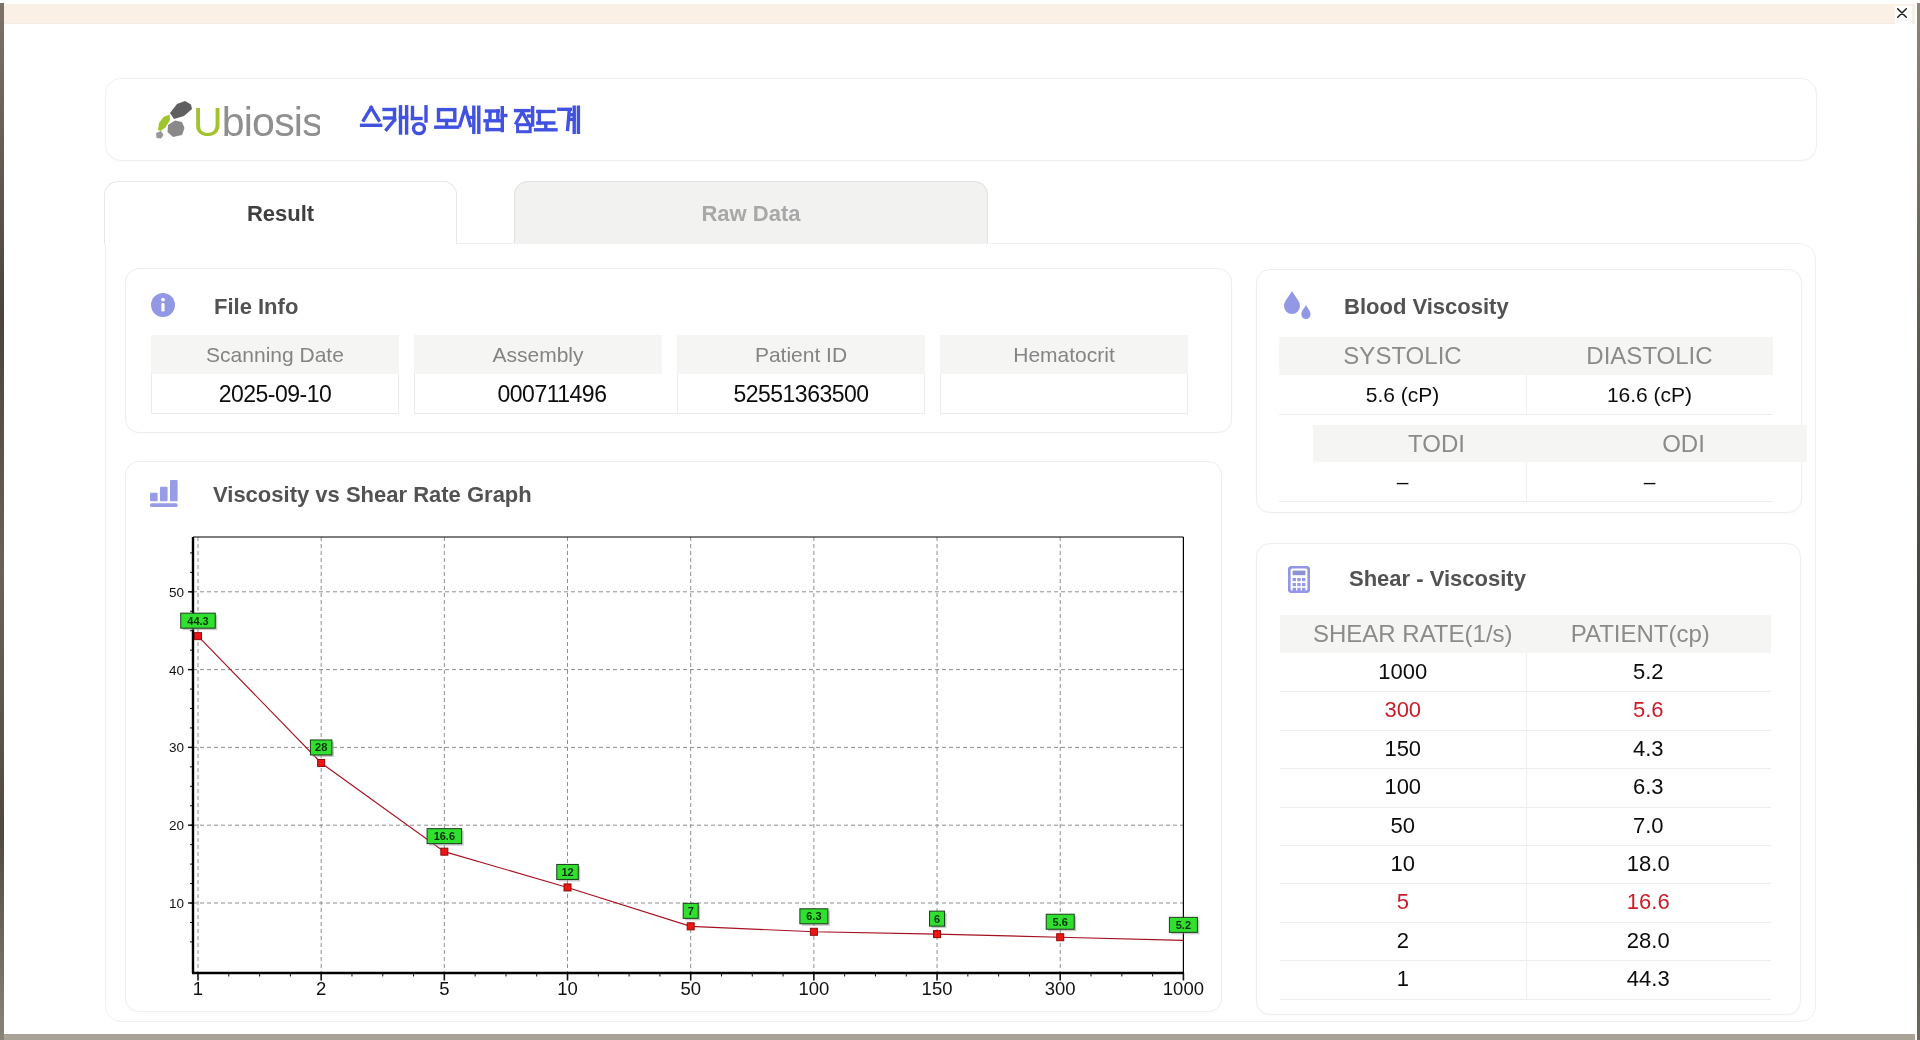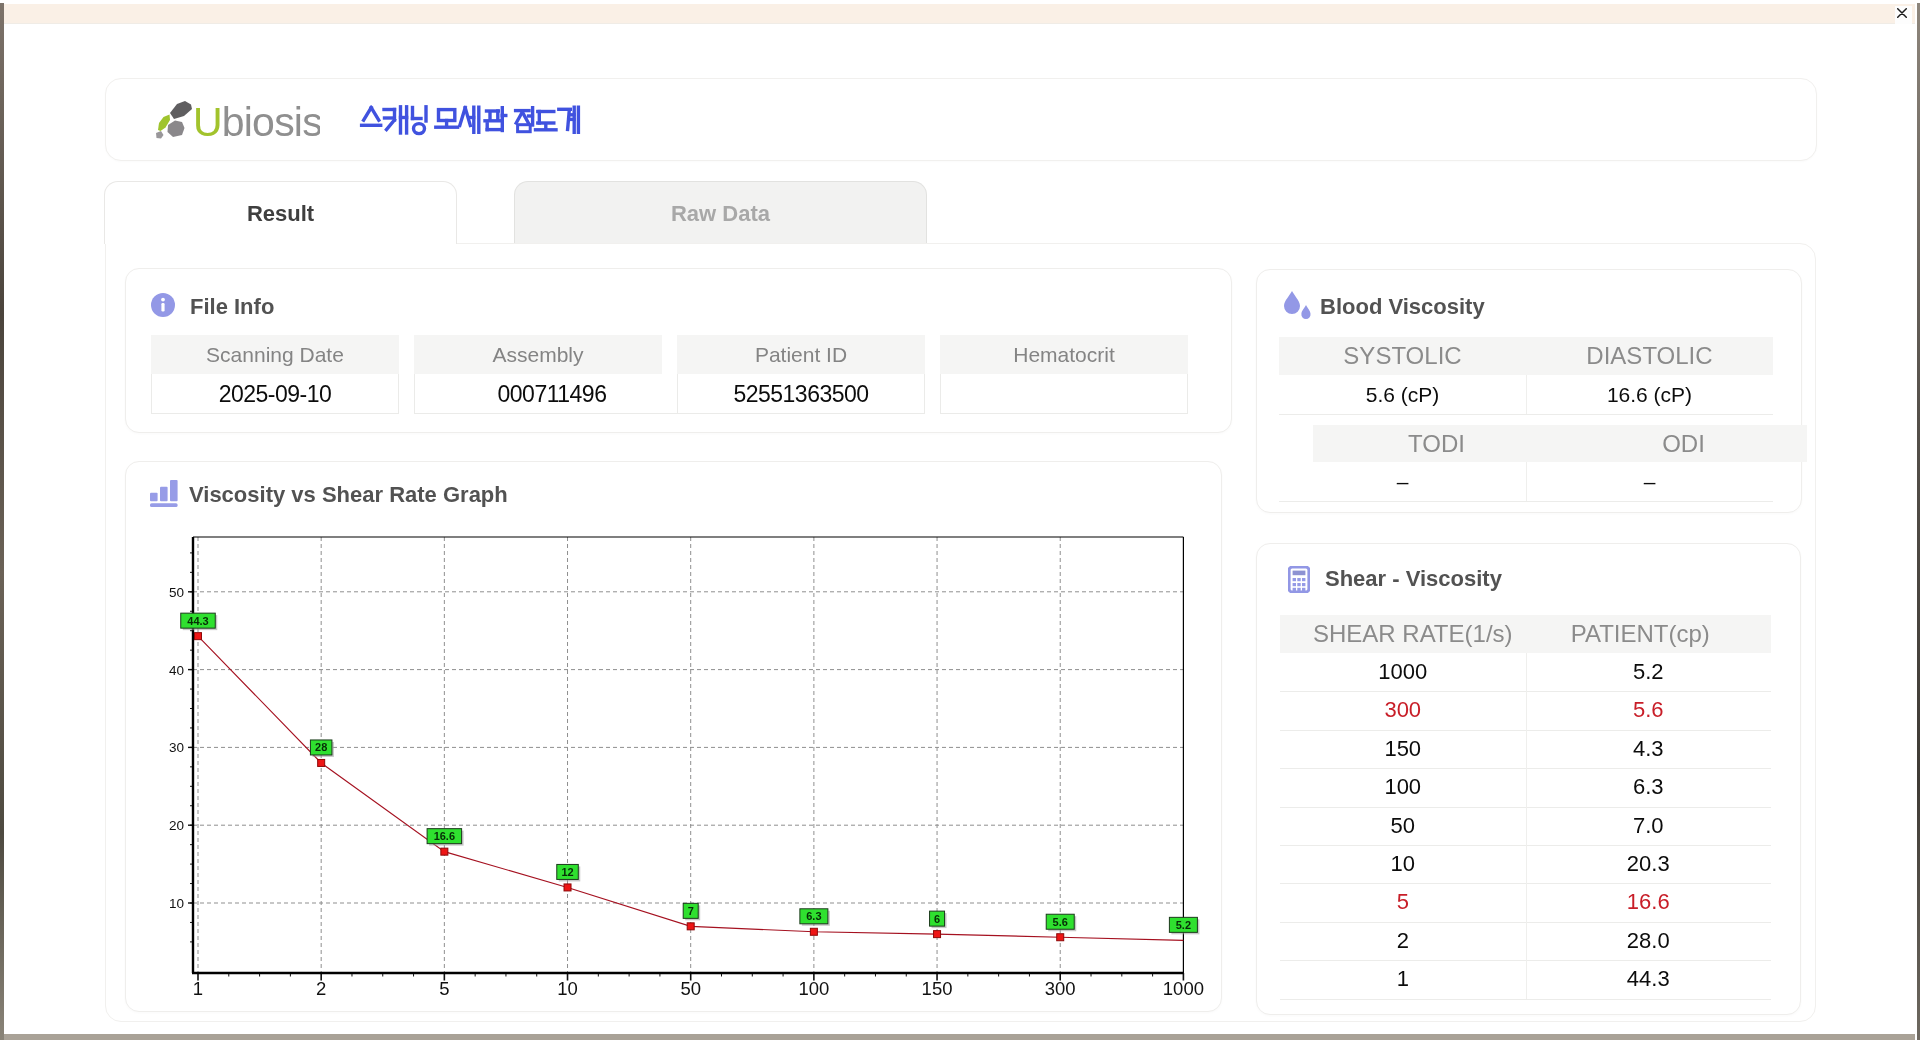--- a/index.html
+++ b/index.html
@@ -17,32 +17,32 @@
 
 #hdrcard { left:105px; top:78px; width:1712px; height:83px; background:#fff;
   border:1px solid #f1f0ee; border-radius:16px; box-shadow:0 1px 2px rgba(0,0,0,0.02); }
 #logo { left:148px; top:96px; width:172px; height:52px; }
 #koreantitle { left:358px; top:103px; width:224px; height:34px; }
 
 .tab { top:181px; height:63px; border-radius:14px 14px 0 0; text-align:center;
   font-weight:bold; font-size:22px; line-height:63px; }
 #tabResult { left:104px; width:353px; background:#fff; color:#3f3f3f;
   border:1px solid #e9e8e6; border-bottom:none; z-index:3; }
-#tabRaw { left:514px; width:413px; background:#f2f2f1; color:#a8a8a8;
+#tabRaw { left:514px; width:474px; background:#f2f2f1; color:#a8a8a8;
   border:1px solid #e2e2e0; border-bottom:none; z-index:1; }
 
 #panel { left:105px; top:243px; width:1711px; height:779px; background:#fff;
   border:1px solid #f1f0ee; border-radius:0 16px 16px 16px; z-index:2; }
 .card { background:#fff; border:1px solid #efeeec; border-radius:14px; z-index:4;
   box-shadow:0 1px 3px rgba(0,0,0,0.025); }
 #cardFile  { left:125px;  top:268px; width:1107px; height:165px; }
 #cardGraph { left:125px;  top:461px; width:1097px; height:551px; }
 #cardBV    { left:1256px; top:269px; width:546px;  height:244px; }
 #cardShear { left:1256px; top:543px; width:545px;  height:472px; }
-.ctitle { position:absolute; font-weight:bold; font-size:22px; color:#525252; }
+.ctitle { position:absolute; font-weight:bold; font-size:22px; color:#525252;margin-left:24px; }
 
 .fhead { position:absolute; height:39px; background:#f5f5f4; color:#848484;
   font-size:21px; text-align:center; line-height:39px; }
 .fval { position:absolute; height:40px; background:#fff; border:1px solid #ebebe9;
   border-top:none; color:#0c0c0c; font-size:23px; letter-spacing:-0.5px; text-align:center; line-height:40px; }
 
 .thead { position:absolute; background:#f5f5f4; color:#8b8b8b; font-size:24px;
   display:flex; }
 .thead div, .trow div { flex:1; text-align:center; }
 .trow { position:absolute; display:flex; color:#0c0c0c; font-size:21px; }
@@ -345,21 +345,21 @@
       <div>6.3</div>
     </div>
     <div class="hline" style="left:1280px;top:806.6px;width:491px;z-index:5"></div>
     <div class="trow sh" style="left:1280px;top:806.6px;width:491px;height:38.4px;line-height:38.4px;z-index:5">
       <div>50</div>
       <div>7.0</div>
     </div>
     <div class="hline" style="left:1280px;top:845.0px;width:491px;z-index:5"></div>
     <div class="trow sh" style="left:1280px;top:845.0px;width:491px;height:38.4px;line-height:38.4px;z-index:5">
       <div>10</div>
-      <div>20.3</div>
+      <div>18.0</div>
     </div>
     <div class="hline" style="left:1280px;top:883.4px;width:491px;z-index:5"></div>
     <div class="trow sh red" style="left:1280px;top:883.4px;width:491px;height:38.4px;line-height:38.4px;z-index:5">
       <div>5</div>
       <div>16.6</div>
     </div>
     <div class="hline" style="left:1280px;top:921.8px;width:491px;z-index:5"></div>
     <div class="trow sh" style="left:1280px;top:921.8px;width:491px;height:38.4px;line-height:38.4px;z-index:5">
       <div>2</div>
       <div>28.0</div>

